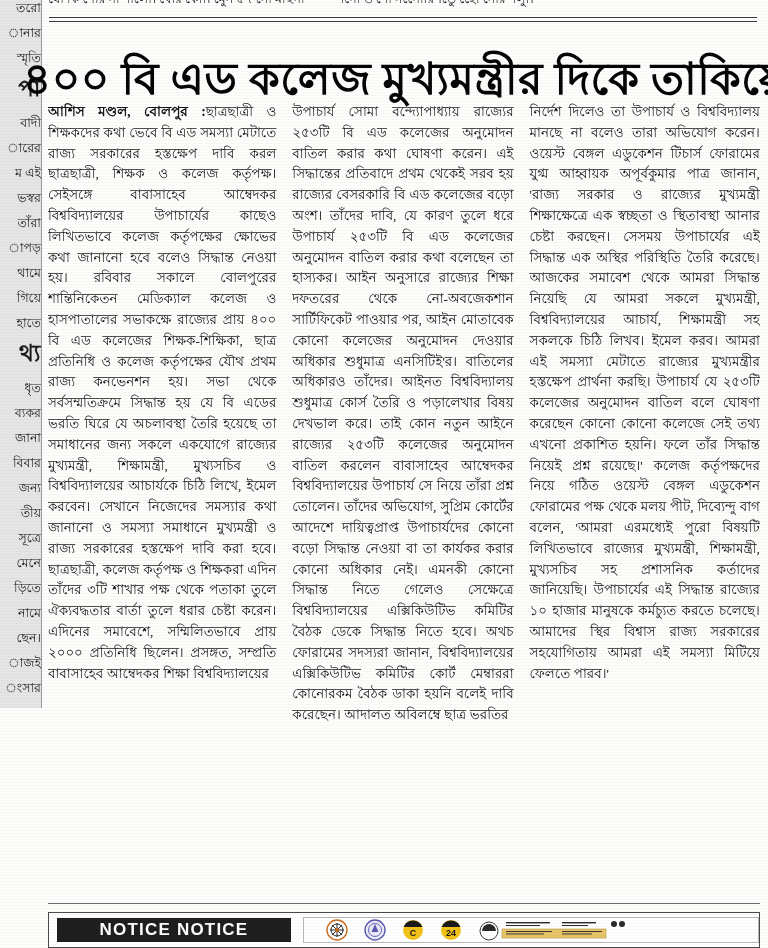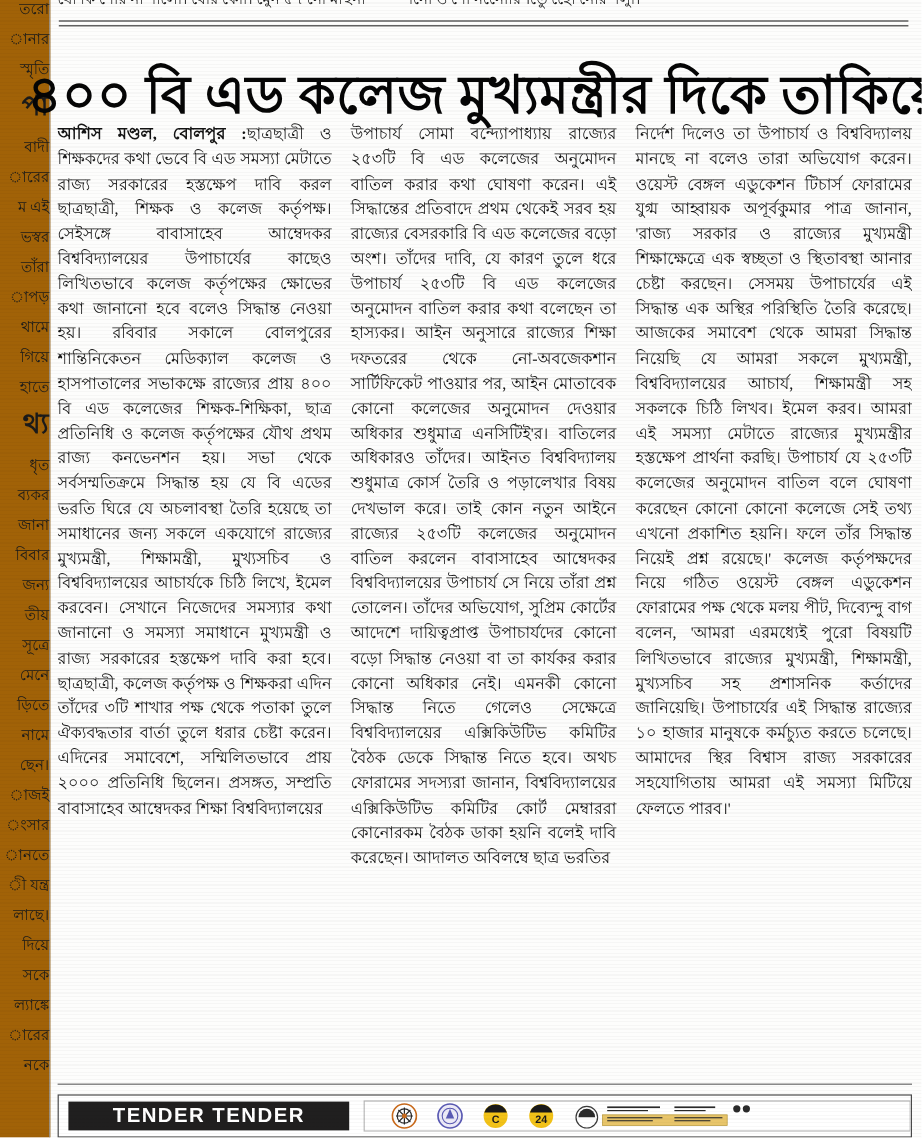--- a/index.html
+++ b/index.html
@@ -26,23 +26,23 @@
     height: 948px;
     background: #fdfdfc;
   }
 
   
   #left-strip {
     position: absolute;
     left: 0;
     top: 0;
     width: 42px;
-    height: 948px;
-    overflow: hidden;
-    background: #a16207;
+    height: 708px;
+    overflow: hidden;
+    background: #e5e5e5;
   }
   #left-strip .lx {
     position: absolute;
     right: 1px;
     width: 120px;
     text-align: right;
     white-space: nowrap;
     font-family: "Liberation Serif", "DejaVu Serif", serif;
     color: #1a1a1a;
     font-size: 12.5px;
@@ -285,21 +285,21 @@
       </div>
       <div class="col">
         <p class="body-text"><span>নির্দেশ দিলেও তা উপাচার্য ও বিশ্ববিদ্যালয় মানছে না বলেও তারা অভিযোগ করেন। ওয়েস্ট বেঙ্গল এডুকেশন টিচার্স ফোরামের যুগ্ম আহ্বায়ক অপূর্বকুমার পাত্র জানান, 'রাজ্য সরকার ও রাজ্যের মুখ্যমন্ত্রী শিক্ষাক্ষেত্রে এক স্বচ্ছতা ও স্থিতাবস্থা আনার চেষ্টা করছেন। সেসময় উপাচার্যের এই সিদ্ধান্ত এক অস্থির পরিস্থিতি তৈরি করেছে। আজকের সমাবেশ থেকে আমরা সিদ্ধান্ত নিয়েছি যে আমরা সকলে মুখ্যমন্ত্রী, বিশ্ববিদ্যালয়ের আচার্য, শিক্ষামন্ত্রী সহ সকলকে চিঠি লিখব। ইমেল করব। আমরা এই সমস্যা মেটাতে রাজ্যের মুখ্যমন্ত্রীর হস্তক্ষেপ প্রার্থনা করছি। উপাচার্য যে ২৫৩টি কলেজের অনুমোদন বাতিল বলে ঘোষণা করেছেন কোনো কোনো কলেজে সেই তথ্য এখনো প্রকাশিত হয়নি। ফলে তাঁর সিদ্ধান্ত নিয়েই প্রশ্ন রয়েছে।' কলেজ কর্তৃপক্ষদের নিয়ে গঠিত ওয়েস্ট বেঙ্গল এডুকেশন ফোরামের পক্ষ থেকে মলয় পীট, দিব্যেন্দু বাগ বলেন, 'আমরা এরমধ্যেই পুরো বিষয়টি লিখিতভাবে রাজ্যের মুখ্যমন্ত্রী, শিক্ষামন্ত্রী, মুখ্যসচিব সহ প্রশাসনিক কর্তাদের জানিয়েছি। উপাচার্যের এই সিদ্ধান্ত রাজ্যের ১০ হাজার মানুষকে কর্মচ্যুত করতে চলেছে। আমাদের স্থির বিশ্বাস রাজ্য সরকারের সহযোগিতায় আমরা এই সমস্যা মিটিয়ে ফেলতে পারব।'</span></p>
       </div>
     </div>
   </div>
 
   <div id="rule-bottom"></div>
 
   <div id="ad-box">
-    <div id="tender-bar">TENDER TENDER</div>
+    <div id="tender-bar">NOTICE NOTICE</div>
     <div id="logo-panel">
       <svg class="logo" width="22" height="22" viewBox="0 0 22 22">
         <circle cx="11" cy="11" r="10" fill="#fff" stroke="#c96a1b" stroke-width="1.4"></circle>
         <circle cx="11" cy="11" r="6" fill="none" stroke="#2a2a2a" stroke-width="1"></circle>
         <g stroke="#2a2a2a" stroke-width="1">
           <line x1="11" y1="4" x2="11" y2="18"></line>
             <line x1="4" y1="11" x2="18" y2="11"></line>
           <line x1="6" y1="6" x2="16" y2="16"></line>
             <line x1="16" y1="6" x2="6" y2="16"></line>
         </g>

